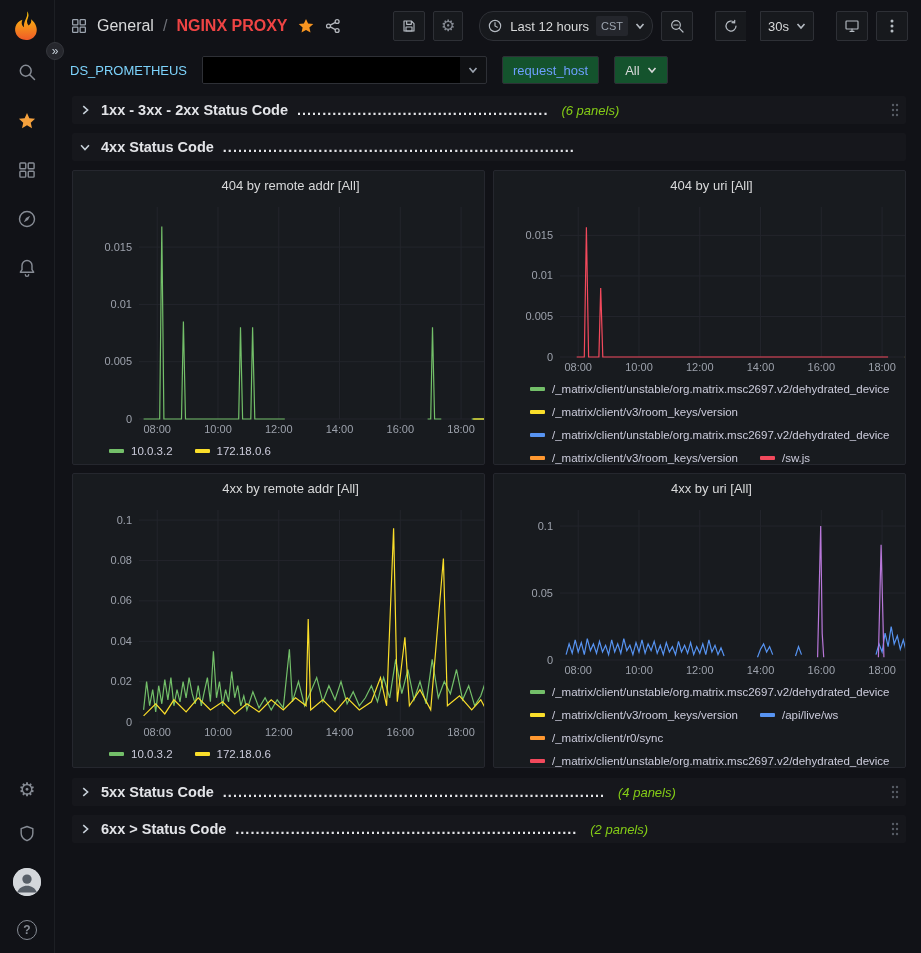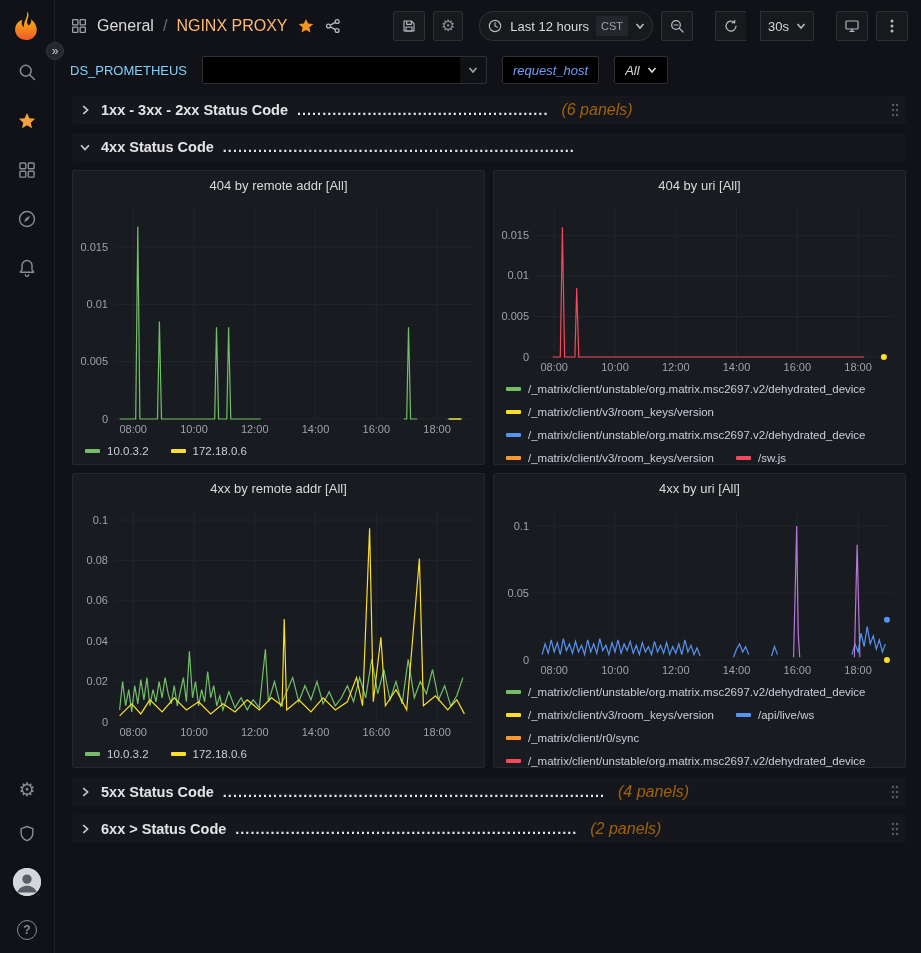--- a/index.html
+++ b/index.html
@@ -30,21 +30,21 @@
     text-align:center; z-index:11; cursor:pointer; padding:0; }
 
   
   .main { margin-left:55px; }
   .topbar { height:52px; display:flex; align-items:center; justify-content:space-between; padding:0 13px 0 15px; }
   .crumb { display:flex; align-items:center; gap:9px; font-size:16px; }
   .crumb svg { width:18px; height:18px; }
   .apps-glyph { color:#9da5b0; }
   .crumb-section { color:#d8d9da; cursor:pointer; }
   .crumb-sep { color:#6e7077; }
-  .crumb-title { color:#fdba74; font-weight:400; }
+  .crumb-title { color:#ef4444; font-weight:700; }
   .crumb-star { color:#f79420; cursor:pointer; }
   .crumb-share { color:#b4b7bd; cursor:pointer; }
 
   .toolbar { display:flex; align-items:center; }
   .tb-btn { height:30px; min-width:30px; background:#17191d; border:1px solid #2e3036; border-radius:2px;
     color:#b6bcc3; display:flex; align-items:center; justify-content:center; padding:0 7px; gap:7px;
     cursor:pointer; font-size:13px;margin-left:14px; }
   .tb-btn svg { width:16px; height:16px; }
   .tb-btn .lbl { color:#d8d9da; white-space:nowrap; }
   .tz-chip { background:#24262c; border-radius:2px; padding:4px 5px; font-size:11px; color:#9da5b0; }
@@ -54,39 +54,39 @@
   .tb-group .tb-btn:first-child { border-radius:2px 0 0 2px; border-right:none; }
   .tb-group .tb-btn:last-child { border-radius:0 2px 2px 0; }
 
   
   .varbar { height:36px; display:flex; align-items:center; gap:15px; padding:0 15px; }
   .ds-label { color:#7dd3fc; font-size:13px; font-weight:500; cursor:pointer; }
   .ds-select { width:285px; height:28px; border:1px solid #2e3036; border-radius:2px; display:flex;
     overflow:hidden; cursor:pointer; background:#101114; }
   .ds-value { flex:1; background:#000000; }
   .ds-caret { width:26px; display:flex; align-items:center; justify-content:center; color:#9da5b0; }
-  .chip { height:28px; border:1px solid #2e3036; border-radius:2px; background:#000000;
-    display:flex; align-items:center; padding:0 10px; font-size:13px; cursor:pointer; gap:7px;font-style:italic; }
+  .chip { height:28px; border:1px solid #2e3036; border-radius:2px; background:#14532d;
+    display:flex; align-items:center; padding:0 10px; font-size:13px; cursor:pointer; gap:7px; }
   .chip-host { color:#6e9fff; font-weight:500; }
   .chip-all { color:#d8d9da; }
 
   
   .dash { padding:8px 15px 0 17px; }
   .row-header { height:28px; display:flex; align-items:center; gap:9px; margin-bottom:9px;
     cursor:pointer; background:#16171c; position:relative; padding:0 6px 0 6px; border-radius:2px; }
   .row-chevron { color:#c7d0d9; display:flex; }
   .row-chevron svg { width:14px; height:14px; }
   .row-title { font-size:14.5px; font-weight:bold; color:#e3e4e8; white-space:nowrap; }
   .row-dots { font-size:14.5px; font-weight:bold; color:#e3e4e8; letter-spacing:1px; white-space:nowrap; overflow:hidden; }
-  .row-count { font-size:16px; font-style:italic; color:#a16207; margin-left:4px; white-space:nowrap; }
+  .row-count { font-size:13px; font-style:italic; color:#84cc16; margin-left:4px; white-space:nowrap; }
   .row-handle { position:absolute; right:6px; top:50%; transform:translateY(-50%); color:#585d66; cursor:grab; }
 
   .panel-grid { display:grid; grid-template-columns:1fr 1fr; gap:8px; margin-bottom:10px; }
   .panel { background:#181b1f; border:1px solid #25272e; border-radius:2px; height:295px;
-    display:flex; flex-direction:column; overflow:hidden; }
+    display:flex; flex-direction:column; overflow:hidden;padding-left:24px; }
   .panel-header { height:28px; flex:none; display:flex; align-items:center; justify-content:center;
     font-size:13px; font-weight:500; color:#d8d9da; cursor:pointer; }
   .chart { flex:none; }
   .chart.tall { height:238px; }
   .chart.short { height:176px; }
   .panel-legend { flex:1; overflow:hidden; padding:2px 10px 0 12px; }
   .legend-row { height:23px; display:flex; align-items:center; gap:22px; white-space:nowrap; overflow:hidden; }
   .legend-item { display:inline-flex; align-items:center; gap:7px; font-size:11.5px; color:#ccccdc; cursor:pointer; flex:none; }
   .legend-swatch { width:15px; height:4px; border-radius:1px; flex:none; }
 

